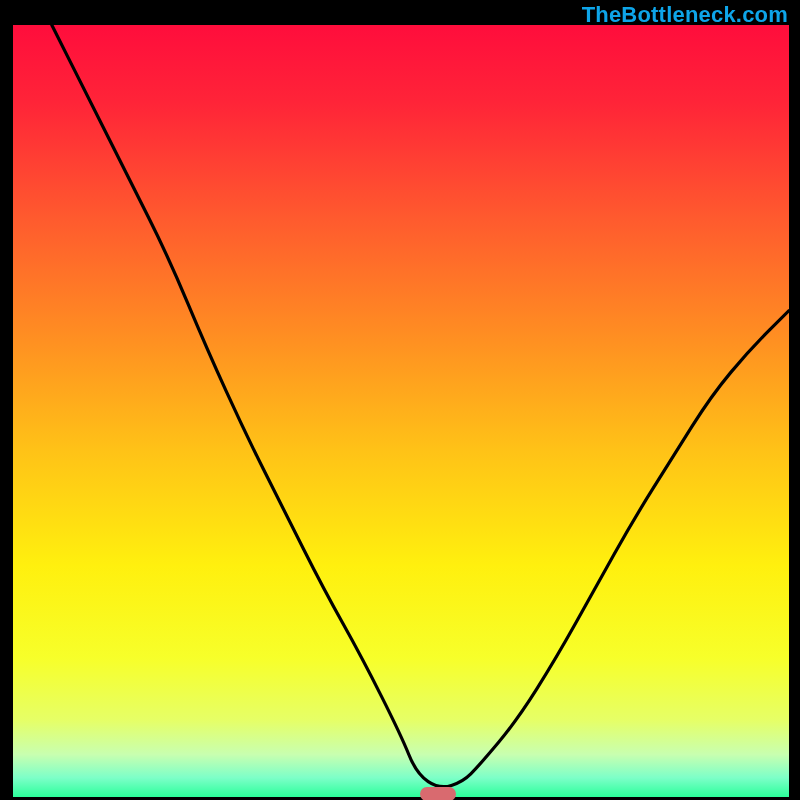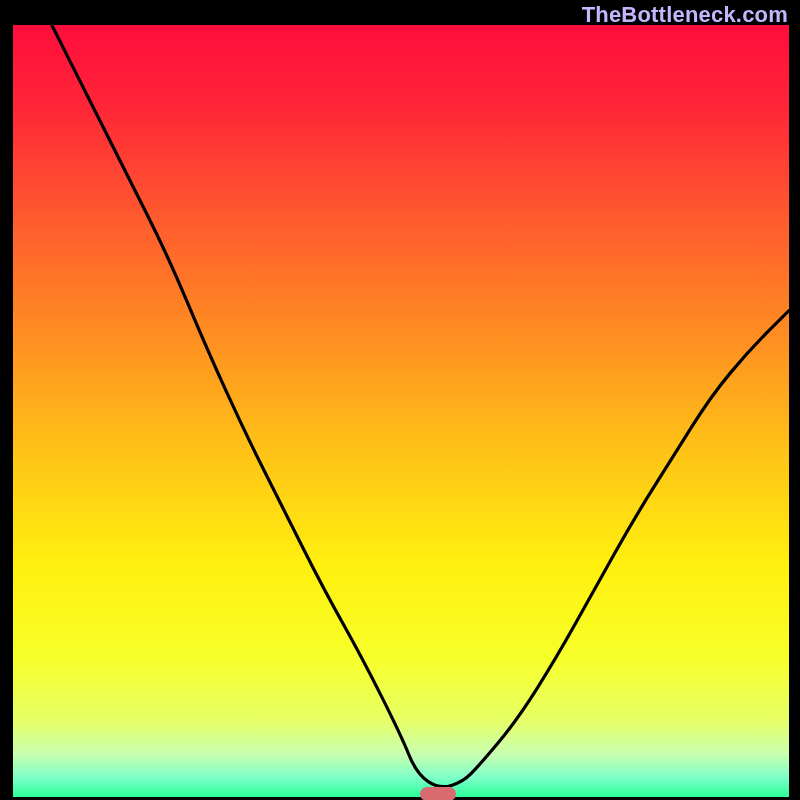--- a/index.html
+++ b/index.html
@@ -30,21 +30,21 @@
     position: absolute;
     left: 0;
     top: 0;
     width: 100%;
     height: 100%;
   }
   .watermark {
     position: absolute;
     top: 2px;
     right: 12px;
-    color: #c4b5fd;
+    color: #0ea5e9;
     font-size: 22px;
     font-weight: 600;
     letter-spacing: 0.2px;
   }
   .curve {
     position: absolute;
     left: 0;
     top: 0;
     width: 100%;
     height: 100%;

